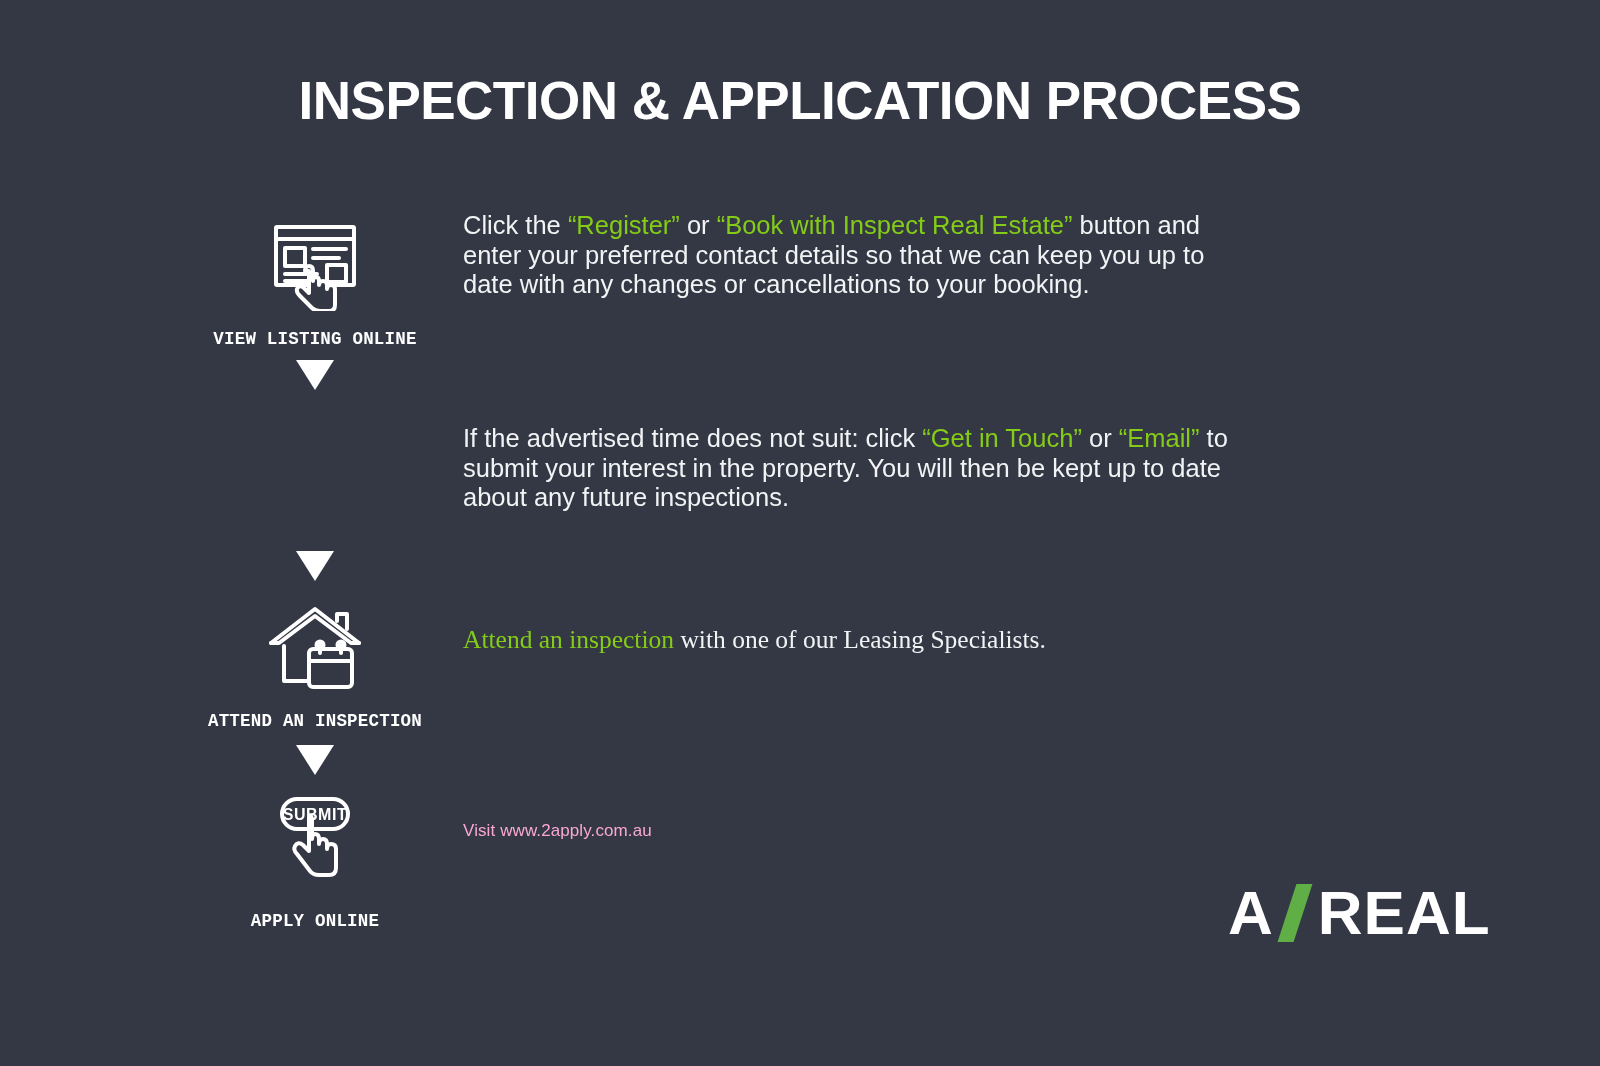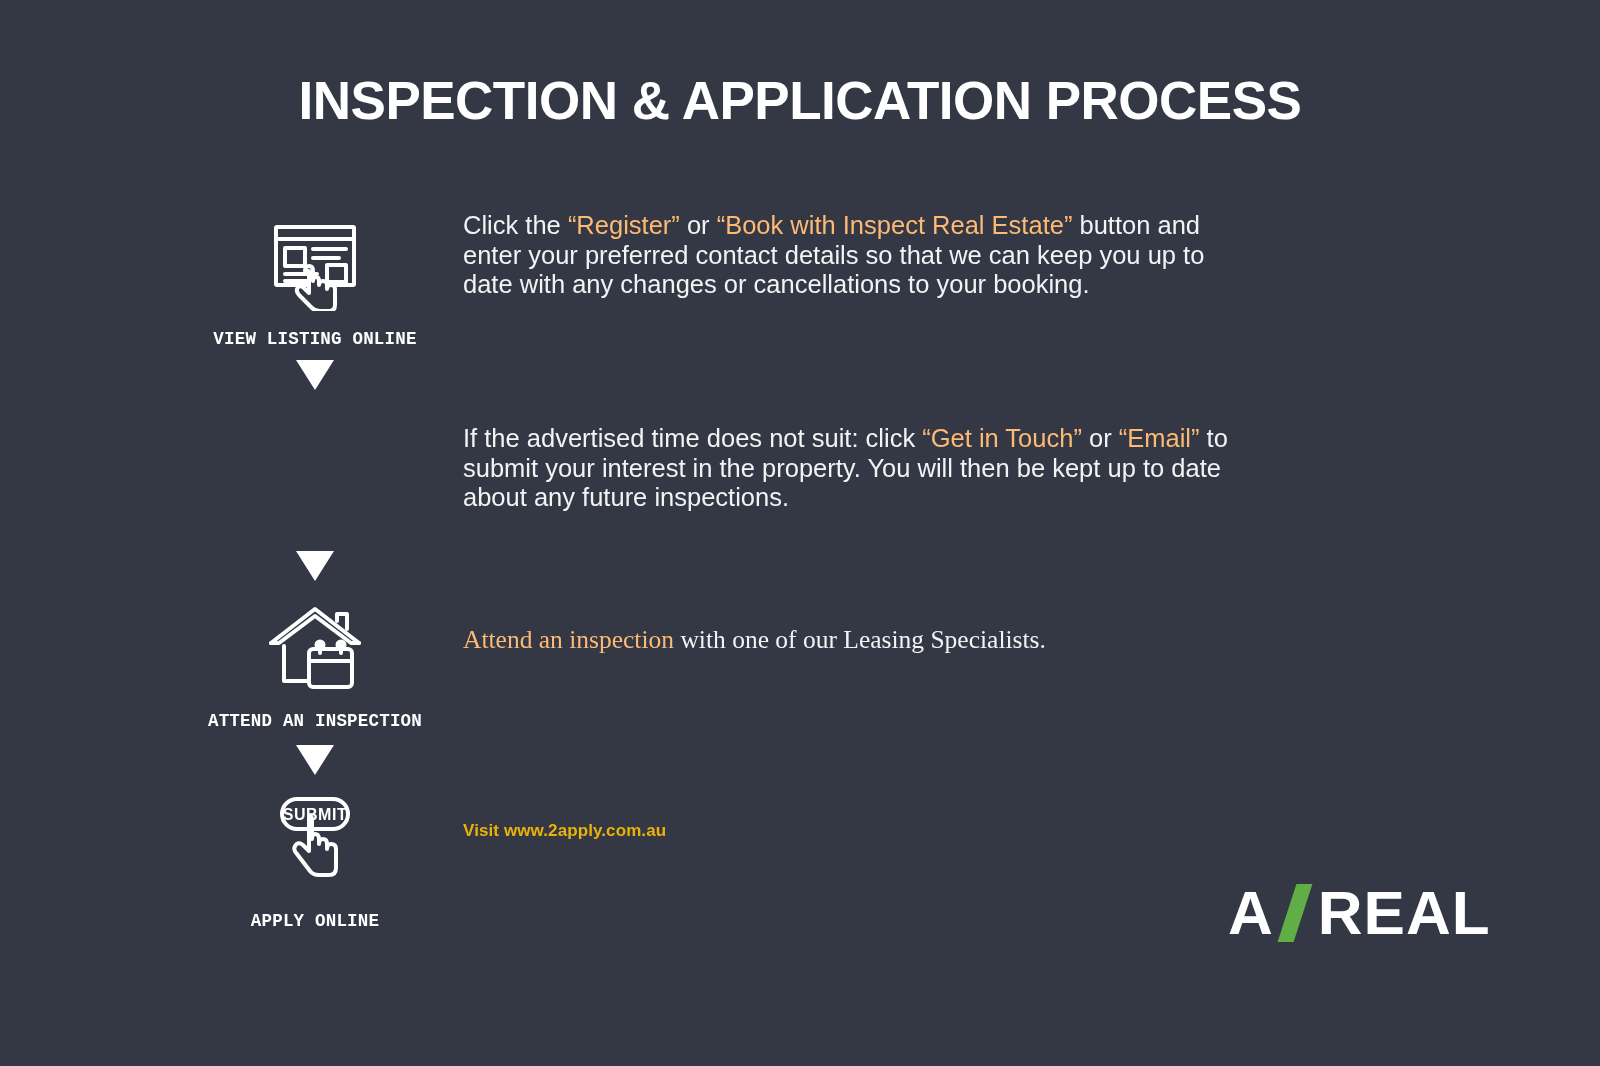--- a/index.html
+++ b/index.html
@@ -74,27 +74,27 @@
   .step-body {
     position: absolute;
     left: 463px;
     width: 770px;
     color: #f2f3f5;
     font-size: 25.5px;
     line-height: 1.16;
     font-weight: 400;
   }
 
-  .hl { color: #fdba74; }
+  .hl { color: #84cc16; }
 
   .visit-line {
     margin-top: 32px;
     font-size: 17px;
-    font-weight: bold;
-    color: #eab308;
+    font-weight: normal;
+    color: #f9a8d4;
     letter-spacing: 0.1px;
   }
 
   
   .arrow-row {
     position: relative;
     width: 1600px;
     height: 46px;
   }
   .arrow {

